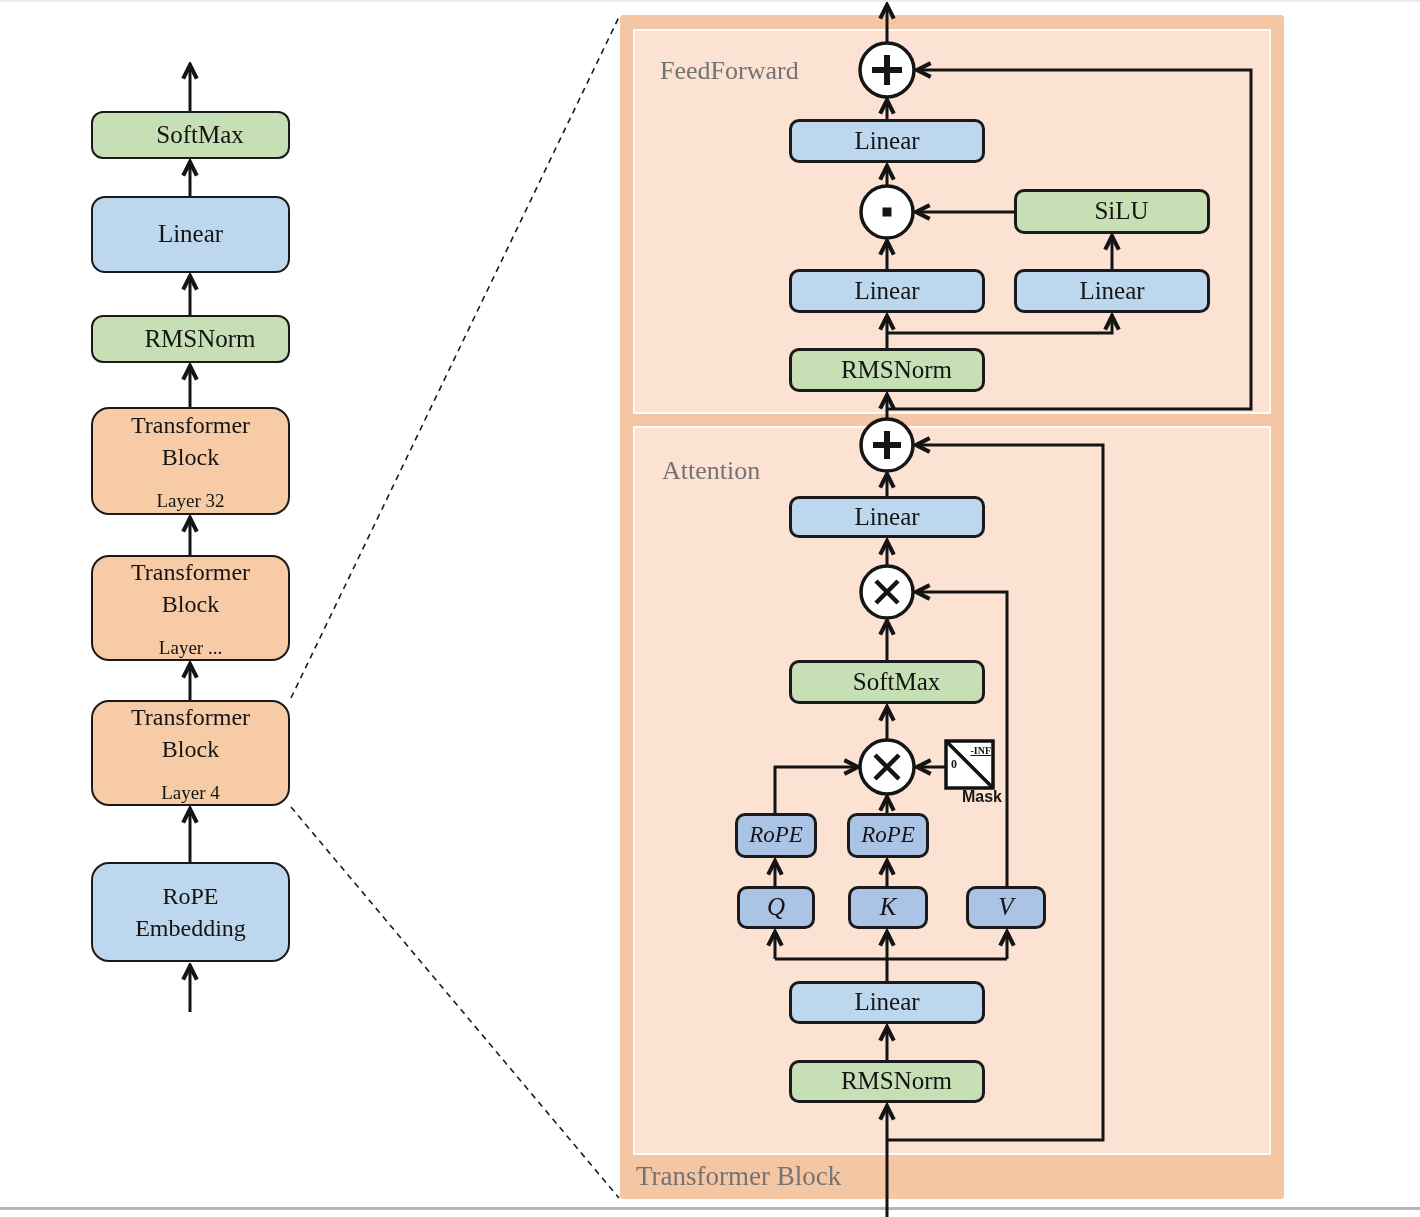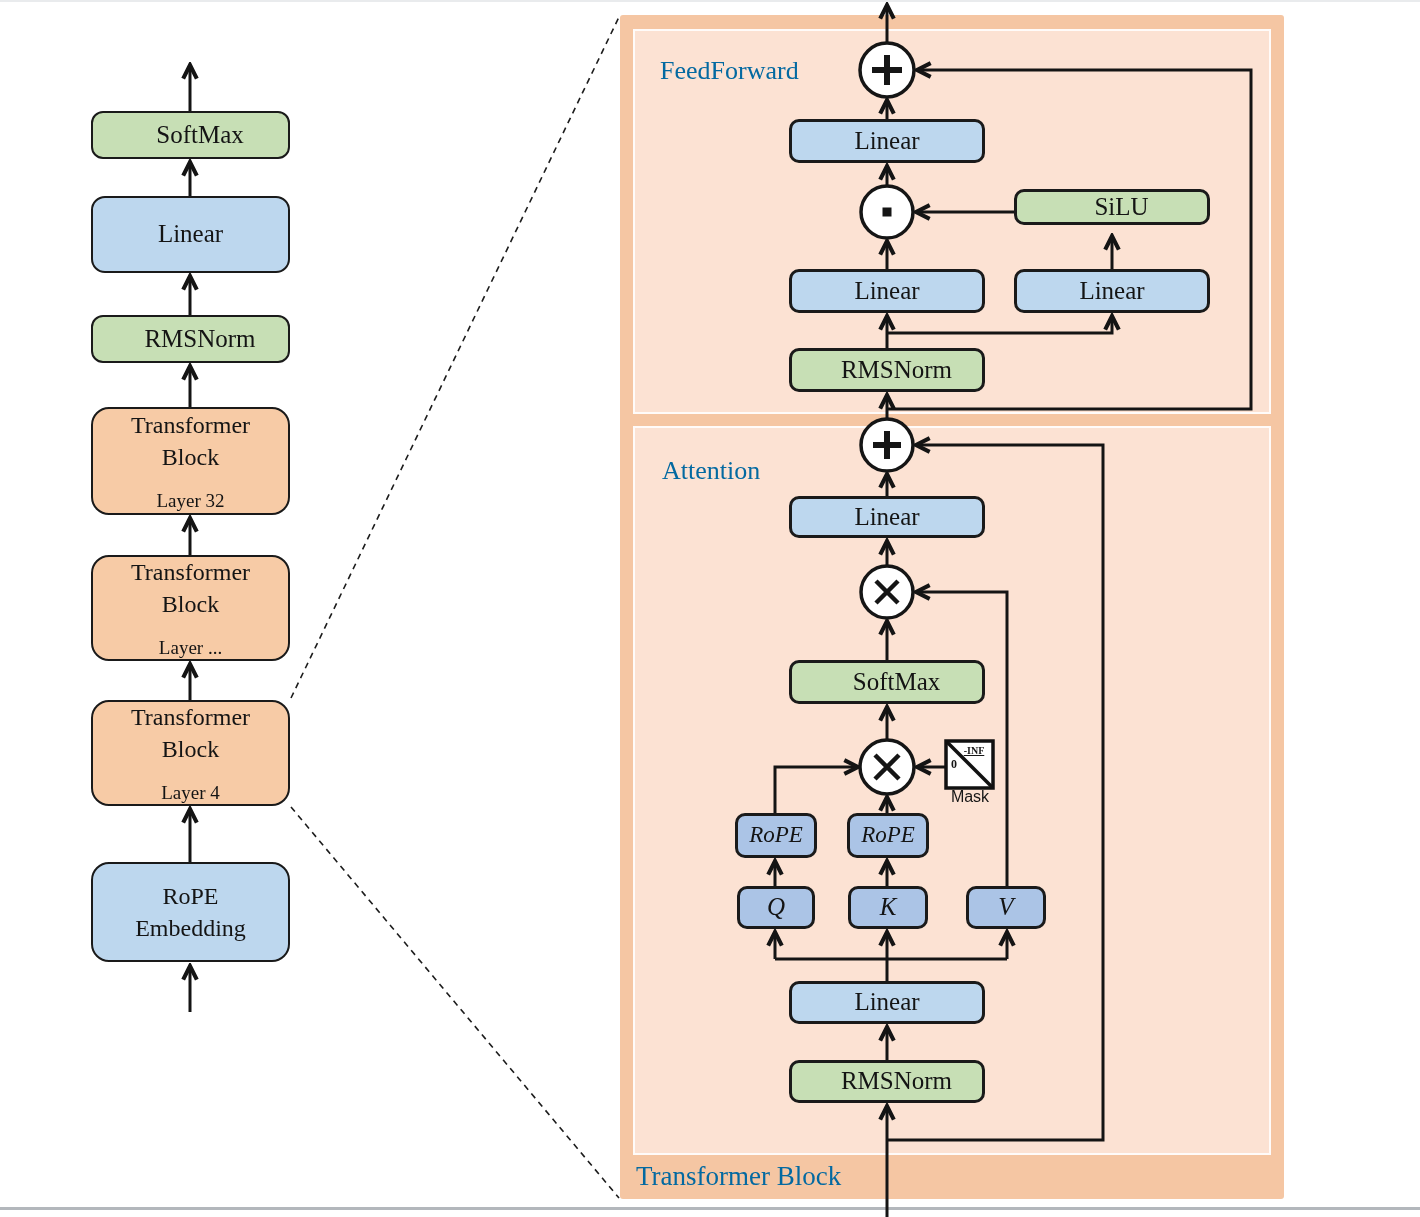--- a/index.html
+++ b/index.html
@@ -12,42 +12,42 @@
   .panel-outer{
     position:absolute;left:620px;top:15px;width:664px;height:1184px;
     background:var(--panel-outer,#F5C6A3);border-radius:3px;
   }
   .panel-inner{
     position:absolute;background:var(--panel-inner,#FCE2D3);
     border:2px solid rgba(255,255,255,.85);box-sizing:border-box;
   }
   .panel-ff{left:633px;top:29px;width:638px;height:385px;}
   .panel-attn{left:633px;top:426px;width:638px;height:729px;}
-  .panel-label{position:absolute;font-size:26px;color:#0369a1;z-index:4;white-space:nowrap;}
+  .panel-label{position:absolute;font-size:26px;color:#737373;z-index:4;white-space:nowrap;}
   .box{
     position:absolute;box-sizing:border-box;border:3px solid var(--border,#1A1A1A);
     display:flex;flex-direction:column;align-items:center;justify-content:center;
     text-align:center;z-index:3;font-size:25px;line-height:1.15;border-radius:10px;
   }
   .green{background:var(--green,#C7DFB5);padding-left:19px;}
   .blue{background:var(--blue-light,#BDD7EE);}
   .dkblue{background:var(--blue-dark,#ABC4E6);font-style:italic;}
   .orange{background:var(--orange-box,#F7CBA6);}
   .r12{border-radius:12px;}
   .r14{border-radius:14px;}
   .r18{border-radius:18px;}
   .bw25{border-width:2.5px;}
   .tb-title{width:165px;font-size:24px;line-height:1.3;}
   .tb-layer{font-size:19px;margin-top:17px;}
   .two-line{width:165px;font-size:24px;line-height:1.35;}
   svg.wires{position:absolute;left:0;top:0;z-index:2;}
   .masktext{position:absolute;z-index:4;color:#161616;}
-  .mask-neginf{left:957px;top:745px;width:34px;font-size:10px;text-align:center;font-weight:bold;letter-spacing:0px;text-decoration:underline;}
+  .mask-neginf{left:957px;top:745px;width:34px;font-size:10px;text-align:right;font-weight:bold;letter-spacing:0px;text-decoration:underline;}
   .mask-zero{left:951px;top:757px;font-size:12px;font-weight:bold;}
-  .mask-caption{left:938px;top:788px;width:64px;text-align:center;font-size:16px;font-weight:normal;font-family:"Liberation Sans",sans-serif;}
+  .mask-caption{left:938px;top:788px;width:64px;text-align:right;font-size:16px;font-weight:bold;font-family:"Liberation Sans",sans-serif;}
 </style>
 </head>
 <body>
 
 <div id="canvas">
 
   <div class="edge-top"></div>
   <div class="edge-bottom"></div>
 
   <div class="panel-outer"></div>
@@ -157,21 +157,21 @@
   <div class="box orange r18 bw25" style="left:91px;top:700px;width:199px;height:106px;">
     <div class="tb-title">Transformer Block</div>
     <div class="tb-layer">Layer 4</div>
   </div>
 
   <div class="box blue r18 bw25" style="left:91px;top:862px;width:199px;height:100px;">
     <div class="two-line">RoPE Embedding</div>
   </div>
 
   <div class="box blue" style="left:789px;top:119px;width:196px;height:44px;">Linear</div>
-  <div class="box green" style="left:1014px;top:189px;width:196px;height:36px;">SiLU</div>
+  <div class="box green" style="left:1014px;top:189px;width:196px;height:45px;">SiLU</div>
   <div class="box blue" style="left:789px;top:269px;width:196px;height:44px;">Linear</div>
   <div class="box blue" style="left:1014px;top:269px;width:196px;height:44px;">Linear</div>
   <div class="box green" style="left:789px;top:348px;width:196px;height:44px;">RMSNorm</div>
 
   <div class="box blue" style="left:789px;top:496px;width:196px;height:42px;">Linear</div>
   <div class="box green" style="left:789px;top:660px;width:196px;height:44px;">SoftMax</div>
   <div class="box dkblue" style="left:735px;top:813px;width:82px;height:45px;font-size:23px;">RoPE</div>
   <div class="box dkblue" style="left:847px;top:813px;width:82px;height:45px;font-size:23px;">RoPE</div>
   <div class="box dkblue" style="left:737px;top:886px;width:78px;height:43px;">Q</div>
   <div class="box dkblue" style="left:848px;top:886px;width:80px;height:43px;">K</div>

